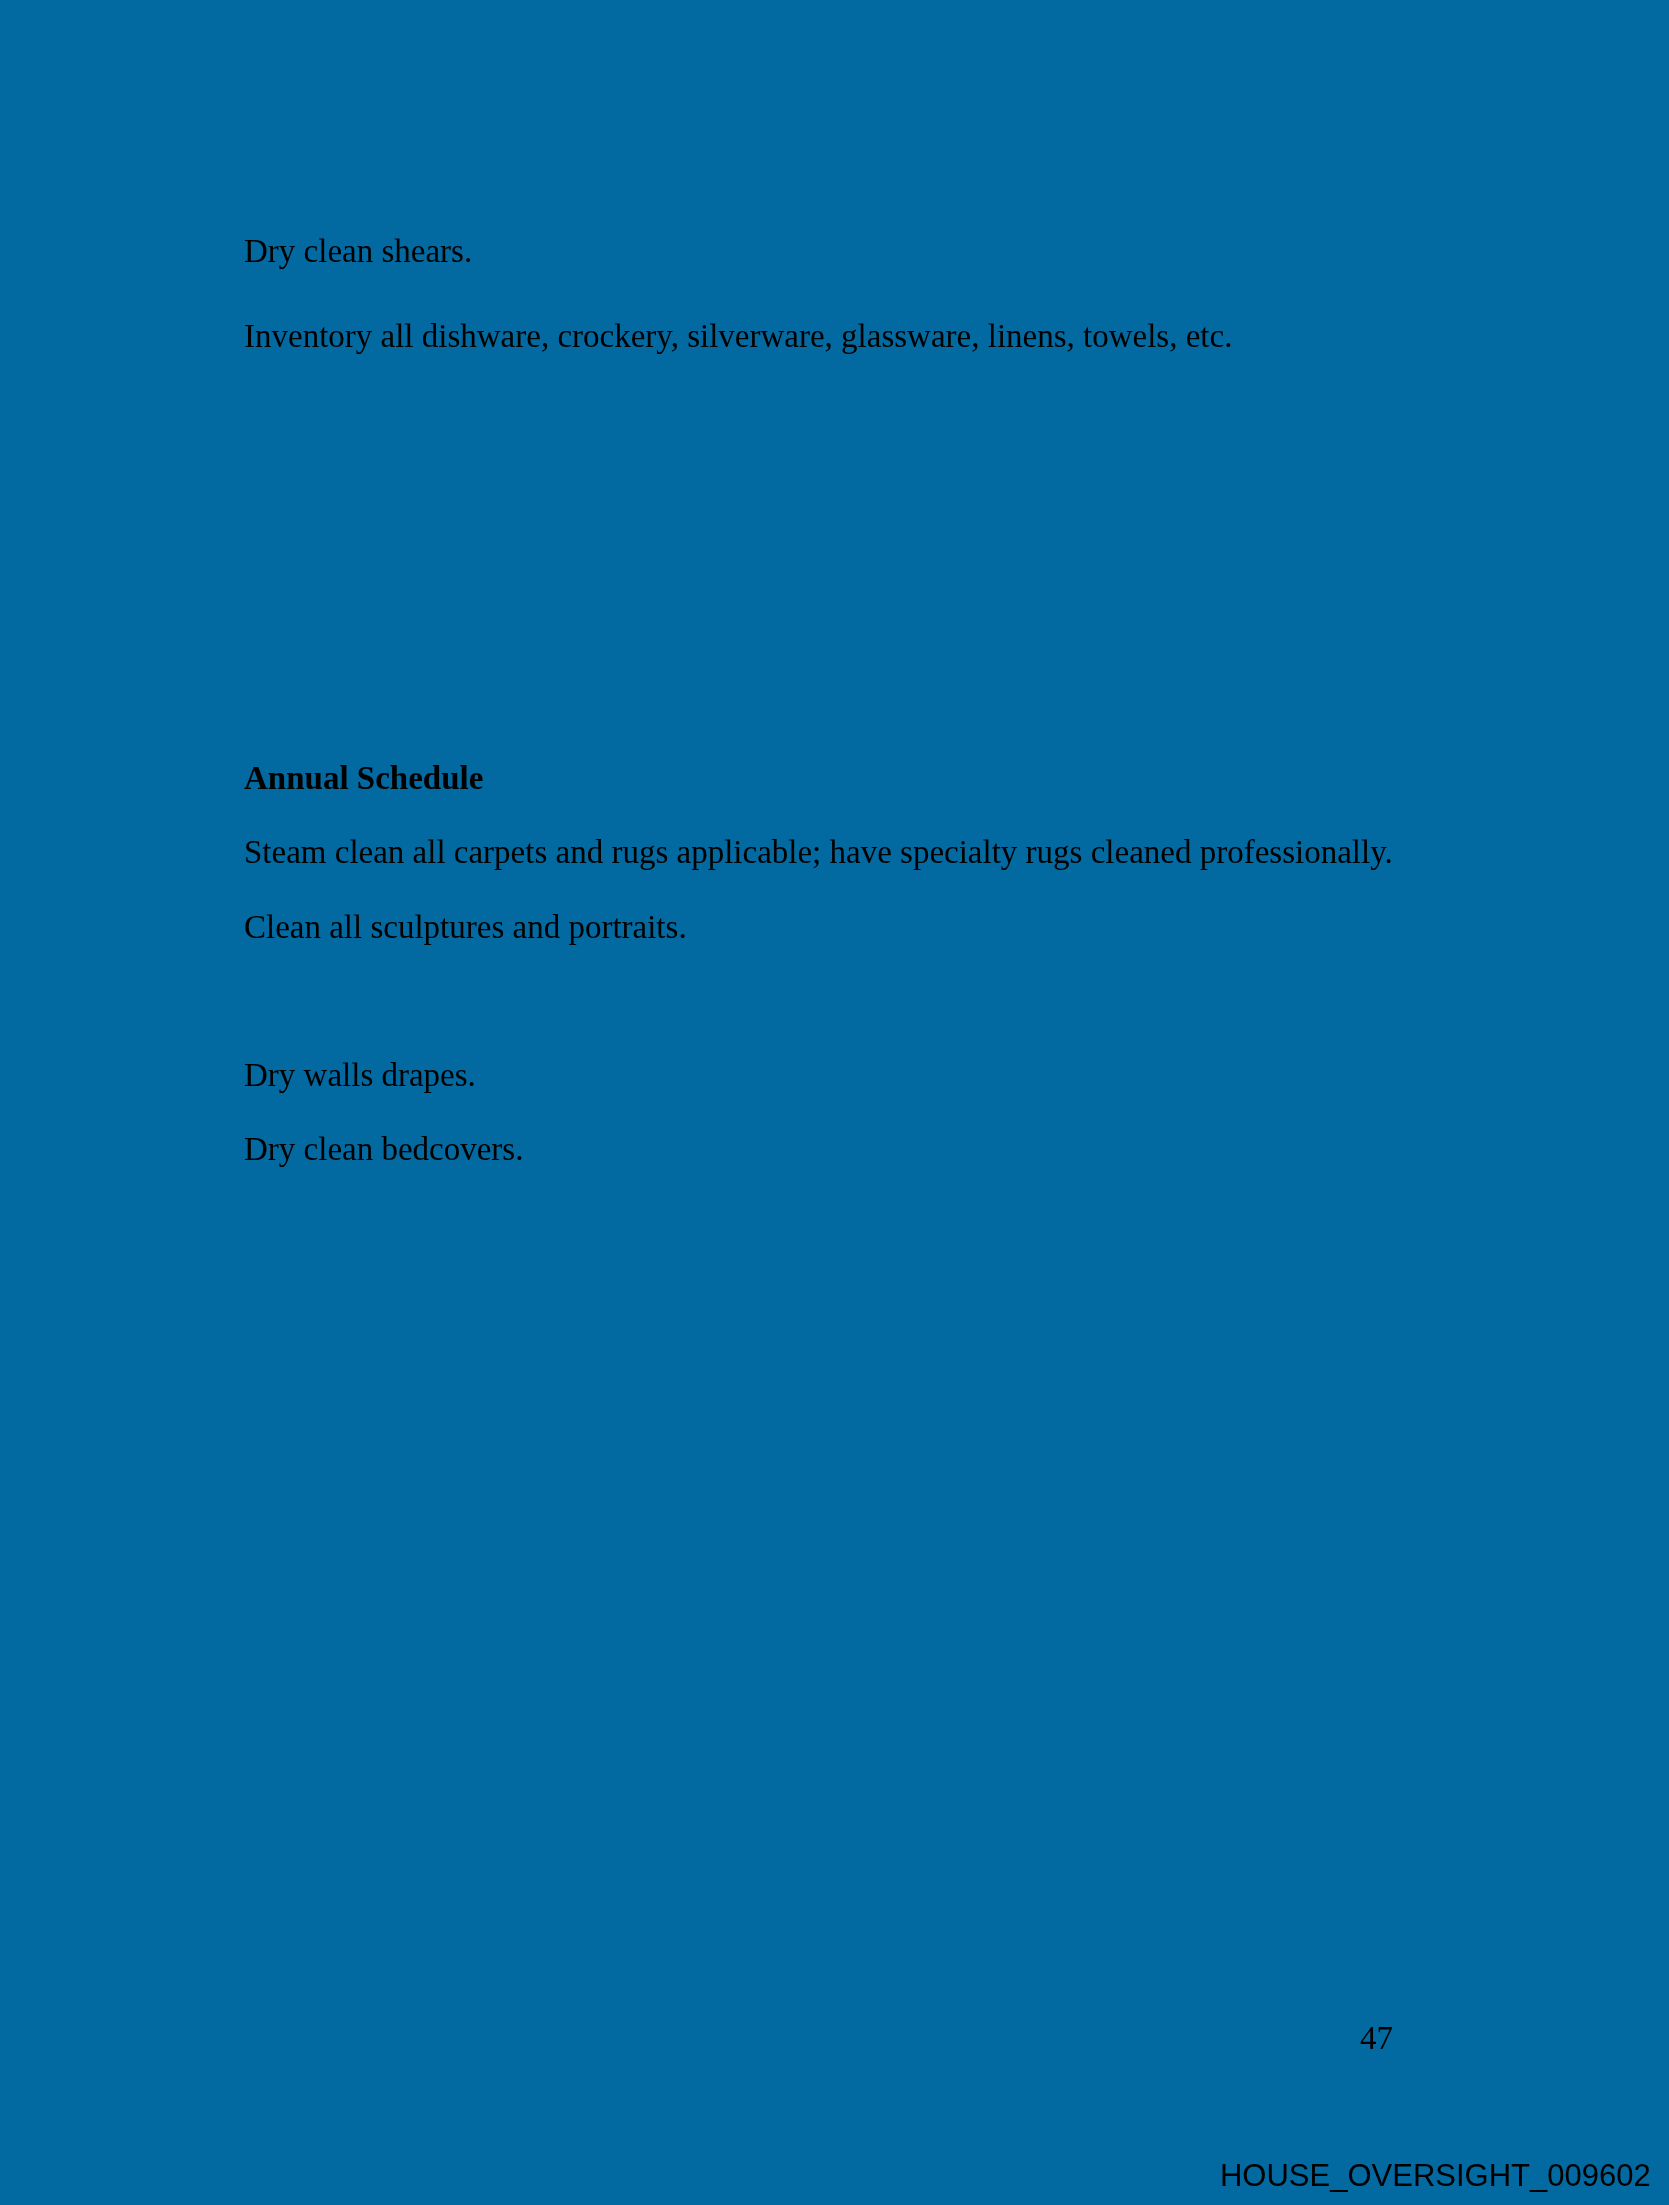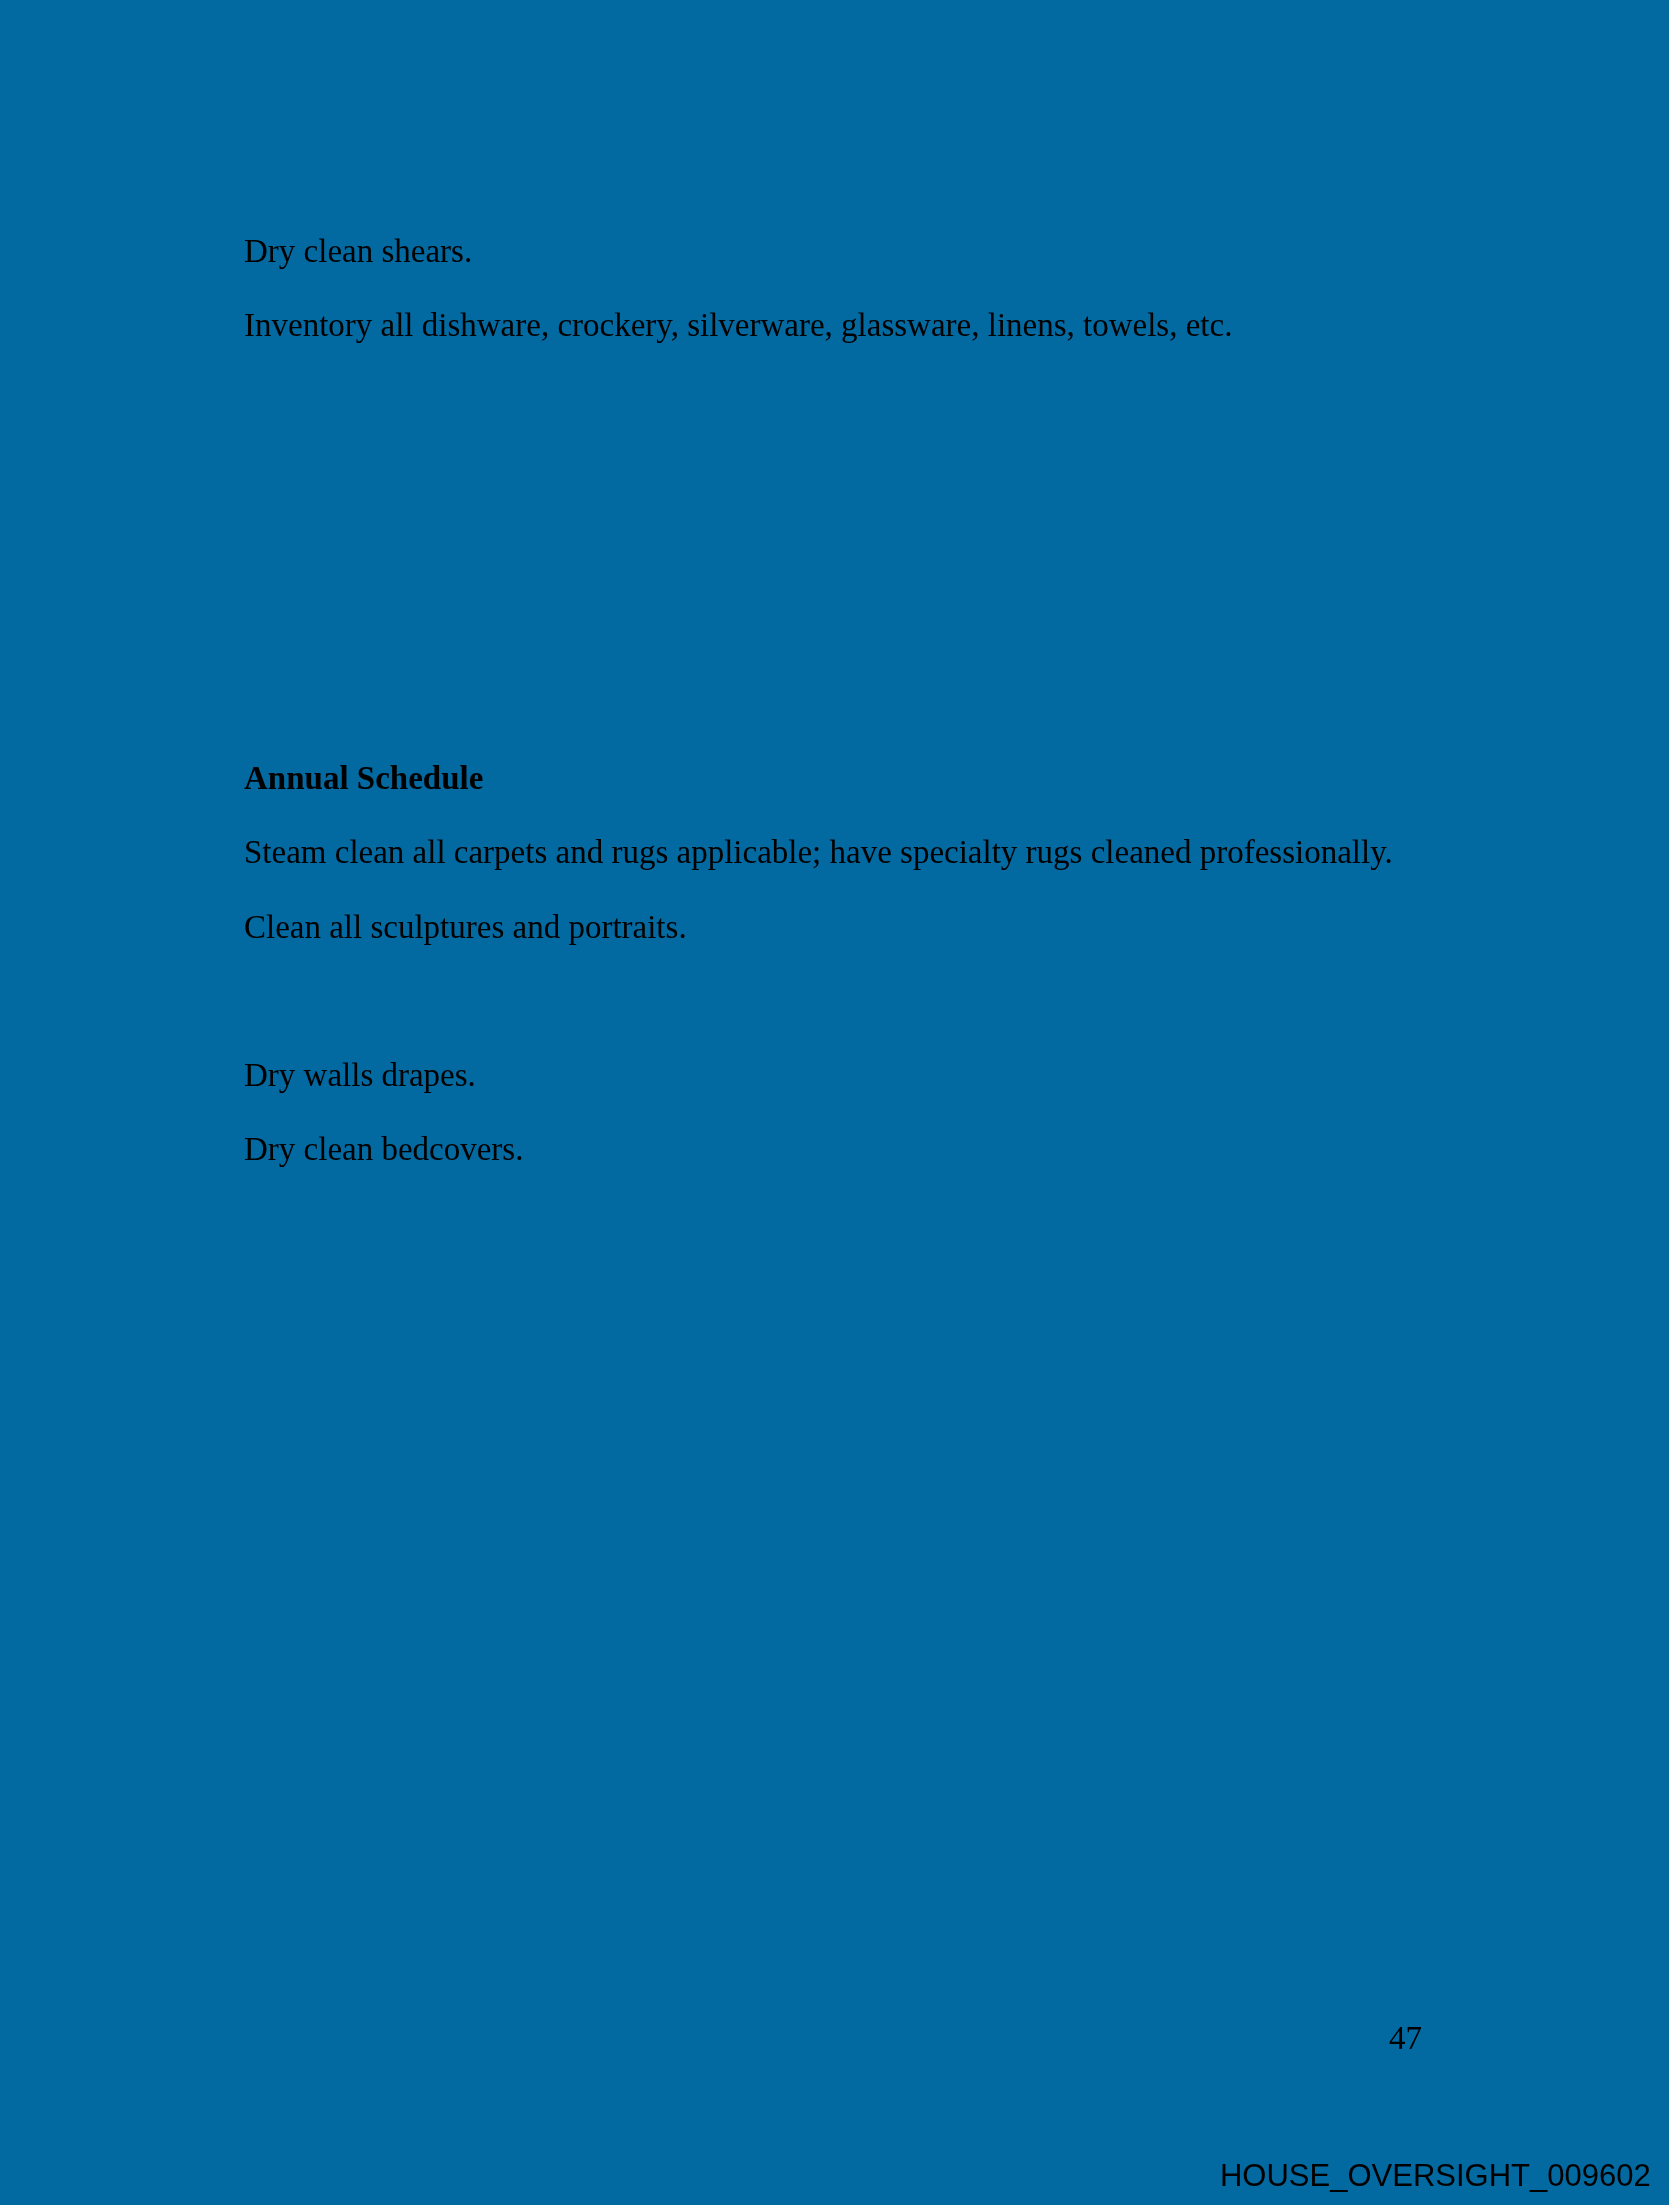--- a/index.html
+++ b/index.html
@@ -22,21 +22,21 @@
     font-size: 33px;
     line-height: 1.15;
     white-space: nowrap;
     color: #000000;
   }
   .doc-heading {
     font-weight: bold;
   }
   .page-number {
     position: absolute;
-    left: 1389px;
+    left: 1360px;
     top: 2020px;
     font-size: 33px;
     line-height: 1.15;
     white-space: nowrap;
     color: #000000;
   }
   .bates-stamp {
     position: absolute;
     right: 18.3px;
     top: 2158px;
@@ -47,21 +47,21 @@
     color: #000000;
   }
 </style>
 </head>
 <body>
 
 <div class="page">
 
   <div class="doc-line" style="top:233px">Dry clean shears.</div>
 
-  <div class="doc-line" style="top:307px">Inventory all dishware, crockery, silverware, glassware, linens, towels, etc.</div>
+  <div class="doc-line" style="top:318px">Inventory all dishware, crockery, silverware, glassware, linens, towels, etc.</div>
 
 
   <div class="doc-line doc-heading" style="top:760px">Annual Schedule</div>
 
   <div class="doc-line" style="top:834px">Steam clean all carpets and rugs applicable; have specialty rugs cleaned professionally.</div>
 
   <div class="doc-line" style="top:909px">Clean all sculptures and portraits.</div>
 
 
   <div class="doc-line" style="top:1057px">Dry walls drapes.</div>

